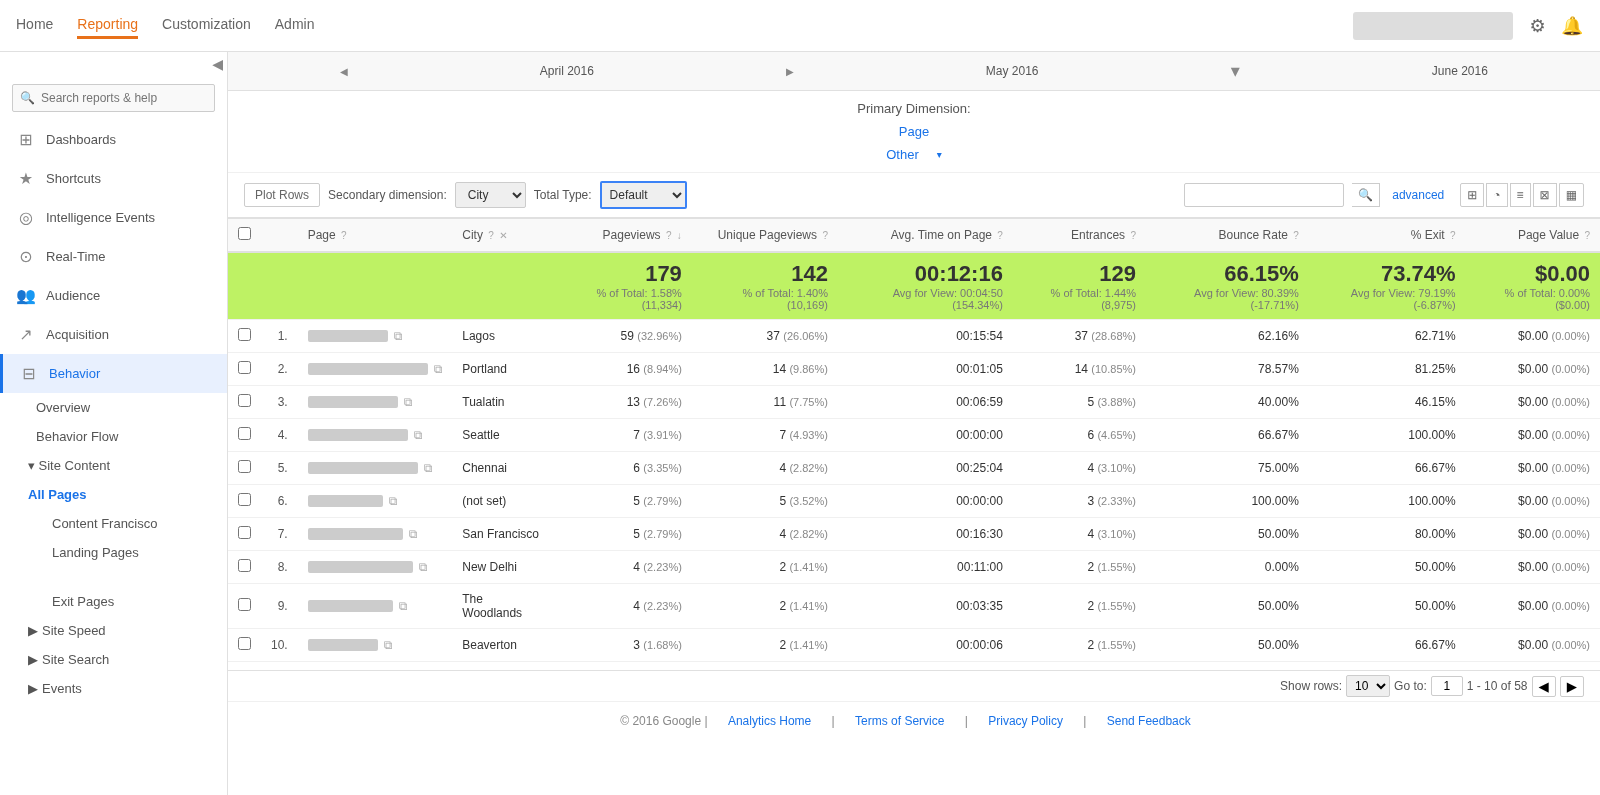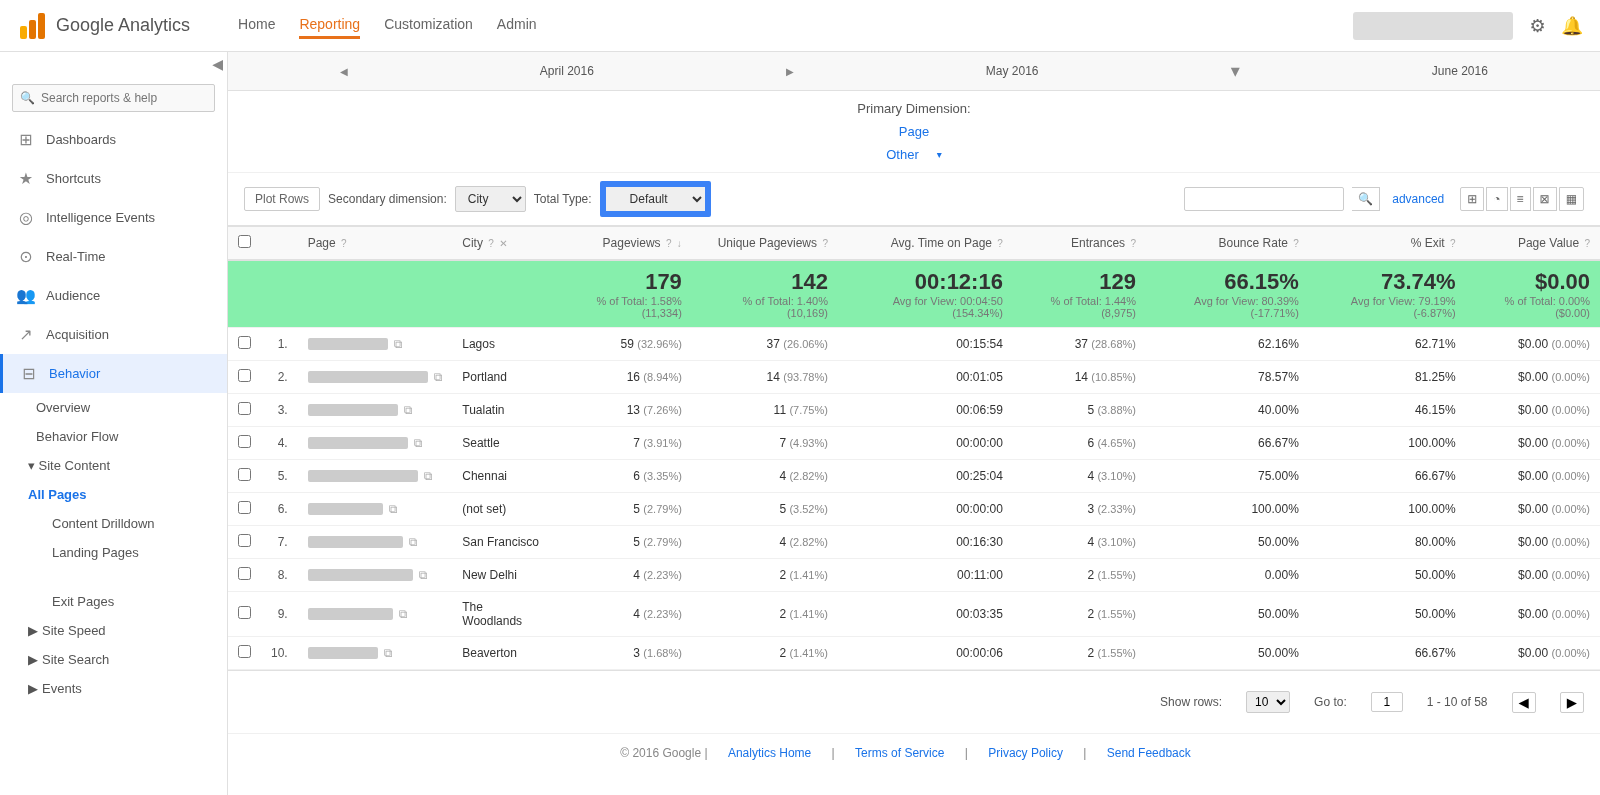--- a/index.html
+++ b/index.html
@@ -56,21 +56,21 @@
     .primary-dim-bar { padding: 10px 16px; border-bottom: 1px solid #f0f0f0; display: flex; align-items: center; gap: 8px; flex-direction: column; }
     .primary-dim-label { font-size: 13px; color: #555; }
     .dim-option { font-size: 13px; color: #555; cursor: pointer; }
     .dim-option.active { color: #1a73e8; }
     .dim-dropdown { display: flex; align-items: center; gap: 18px; cursor: pointer; color: #1a73e8; font-size: 13px; }
 
     
     .table-toolbar { padding: 8px 16px; border-bottom: 1px solid #e0e0e0; display: flex; align-items: center; gap: 8px; }
     .plot-rows-btn { background: none; border: 1px solid #ccc; padding: 4px 10px; font-size: 12px; color: #666; cursor: pointer; border-radius: 2px; }
     .sec-dim-select { padding: 4px 20px 4px 8px; font-size: 12px; border: 1px solid #ccc; border-radius: 2px; color: #333; }
-    .sort-type-select { padding: 4px 20px 4px 20px; font-size: 12px; border: 6px solid #3b82f6; border-radius: 2px; color: #333; }
+    .sort-type-select { padding: 4px 20px 4px 4px; font-size: 12px; border: 2px solid #3b82f6; border-radius: 2px; color: #333; }
     .toolbar-label { font-size: 12px; color: #555; }
     .toolbar-spacer { flex: 1; }
     .toolbar-search { padding: 4px 8px; border: 1px solid #ccc; border-radius: 2px; font-size: 12px; width: 160px; }
     .toolbar-search-btn { background: none; border: 1px solid #ccc; padding: 4px 6px; cursor: pointer; font-size: 12px; border-left: none; }
     .advanced-link { color: #1a73e8; font-size: 12px; cursor: pointer; margin-left: 4px; }
     .view-btns { display: flex; gap: 2px; margin-left: 8px; }
     .view-btn { background: none; border: 1px solid #ccc; padding: 4px 6px; cursor: pointer; font-size: 12px; color: #666; }
     .view-btn:first-child { border-radius: 2px 0 0 2px; }
     .view-btn:last-child { border-radius: 0 2px 2px 0; }
 
@@ -79,60 +79,52 @@
     table.data-table { width: 100%; border-collapse: collapse; font-size: 12px; }
     table.data-table th { background: #f9f9f9; border-bottom: 2px solid #e0e0e0; border-top: 1px solid #e0e0e0; padding: 8px 10px; text-align: left; color: #555; font-weight: normal; white-space: nowrap; }
     table.data-table th.num { text-align: right; }
     table.data-table td { border-bottom: 1px solid #f0f0f0; padding: 8px 10px; vertical-align: middle; }
     table.data-table td.num { text-align: right; }
     .th-help { color: #aaa; font-size: 10px; margin-left: 2px; cursor: pointer; }
     .th-sort-icon { color: #aaa; font-size: 10px; margin-left: 2px; }
     .th-remove { color: #aaa; font-size: 10px; margin-left: 2px; cursor: pointer; }
 
     
-    .summary-row td { background: #86efac; font-weight: bold; border-top: 2px solid #e0e0e0; border-bottom: 2px solid #e0e0e0; }
+    .summary-row td { background: #bef264; font-weight: bold; border-top: 2px solid #e0e0e0; border-bottom: 2px solid #e0e0e0; }
     .summary-main { font-size: 22px; color: #333; }
     .summary-sub { font-size: 11px; color: #777; font-weight: normal; }
 
     .row-num { color: #555; text-align: right; padding-right: 8px; }
     .page-url-cell { display: flex; align-items: center; gap: 6px; }
     .page-blur { background: #ddd; height: 12px; border-radius: 2px; display: inline-block; }
     .copy-icon { color: #aaa; cursor: pointer; font-size: 12px; }
     .pct-text { color: #888; font-size: 11px; }
 
     
-    .table-footer { display: flex; align-items: center; justify-content: flex-end; padding: 20px 16px; border-top: 1px solid #e0e0e0; gap: 24px; font-size: 12px; color: #555; }
+    .table-footer { display: flex; align-items: center; justify-content: flex-end; padding: 4px 16px; border-top: 1px solid #e0e0e0; gap: 4px; font-size: 12px; color: #555; margin-top: 8px; }
     .show-rows-label { }
     .show-rows-select { padding: 2px 4px; border: 1px solid #ccc; font-size: 12px; border-radius: 2px; }
     .goto-label { }
     .goto-input { width: 32px; padding: 2px 4px; border: 1px solid #ccc; font-size: 12px; border-radius: 2px; text-align: center; }
     .page-range { }
     .page-nav-btn { background: none; border: 1px solid #ccc; padding: 2px 6px; cursor: pointer; border-radius: 2px; }
 
     
     .site-footer { text-align: center; padding: 12px; font-size: 12px; color: #888; border-top: 1px solid #f0f0f0; }
     .site-footer a { color: #1a73e8; text-decoration: none; margin: 0 17px; }
 
     
     input[type="checkbox"] { cursor: pointer; }
 
     .chevron { font-size: 10px; }
   </style>
 </head>
 <body>
 
 <div class="top-nav">
-  <div class="logo-area">
-    <svg class="logo-icon" viewBox="0 0 32 32">
-      <rect x="4" y="16" width="7" height="13" rx="2" fill="#F9AB00"></rect>
-      <rect x="13" y="10" width="7" height="19" rx="2" fill="#E37400"></rect>
-      <rect x="22" y="3" width="7" height="26" rx="2" fill="#E37400"></rect>
-    </svg>
-    <span class="logo-text">Google Analytics</span>
-  </div>
   <div class="nav-links">
     <a class="nav-link">Home</a>
     <a class="nav-link active">Reporting</a>
     <a class="nav-link">Customization</a>
     <a class="nav-link">Admin</a>
   </div>
   <div class="nav-right">
     <div class="nav-account" style="background:#ddd;border-radius:3px;"></div>
     <span class="nav-icon">⚙</span>
     <span class="nav-icon">🔔</span>
@@ -181,21 +173,21 @@
       <span>Behavior</span>
     </div>
 
     <div class="sidebar-sub-item">Overview</div>
     <div class="sidebar-sub-item">Behavior Flow</div>
     <div class="sidebar-expand-item">
       <span>▾</span>
       <span>Site Content</span>
     </div>
     <div class="sidebar-sub-item bold active" style="padding-left:28px; color:#1a73e8; font-weight:bold;">All Pages</div>
-    <div class="sidebar-sub-item" style="padding-left:52px;">Content Drilldown</div>
+    <div class="sidebar-sub-item" style="padding-left:52px;">Content Francisco</div>
     <div class="sidebar-sub-item" style="padding-left:52px;">Landing Pages</div>
     <div class="sidebar-sub-item" style="padding-left:52px;margin-top:20px;">Exit Pages</div>
     <div class="sidebar-expand-item">
       <span>▶</span>
       <span>Site Speed</span>
     </div>
     <div class="sidebar-expand-item">
       <span>▶</span>
       <span>Site Search</span>
     </div>
@@ -352,21 +344,21 @@
     <td><input type="checkbox" style=""></td>
     <td class="row-num">2.</td>
     <td>
       <div class="page-url-cell">
         <span class="page-blur" style="width:120px; background:#ccc; height:12px; display:inline-block; border-radius:2px;"></span>
         <span class="copy-icon" title="Copy">⧉</span>
       </div>
     </td>
     <td>Portland</td>
     <td class="num">16 <span class="pct-text">(8.94%)</span></td>
-    <td class="num">14 <span class="pct-text">(93.78%)</span></td>
+    <td class="num">14 <span class="pct-text">(9.86%)</span></td>
     <td class="num">00:01:05</td>
     <td class="num">14 <span class="pct-text">(10.85%)</span></td>
     <td class="num">78.57%</td>
     <td class="num">81.25%</td>
     <td class="num">$0.00 <span class="pct-text">(0.00%)</span></td>
   </tr>
             <tr>
     <td><input type="checkbox" style=""></td>
     <td class="row-num">3.</td>
     <td>

